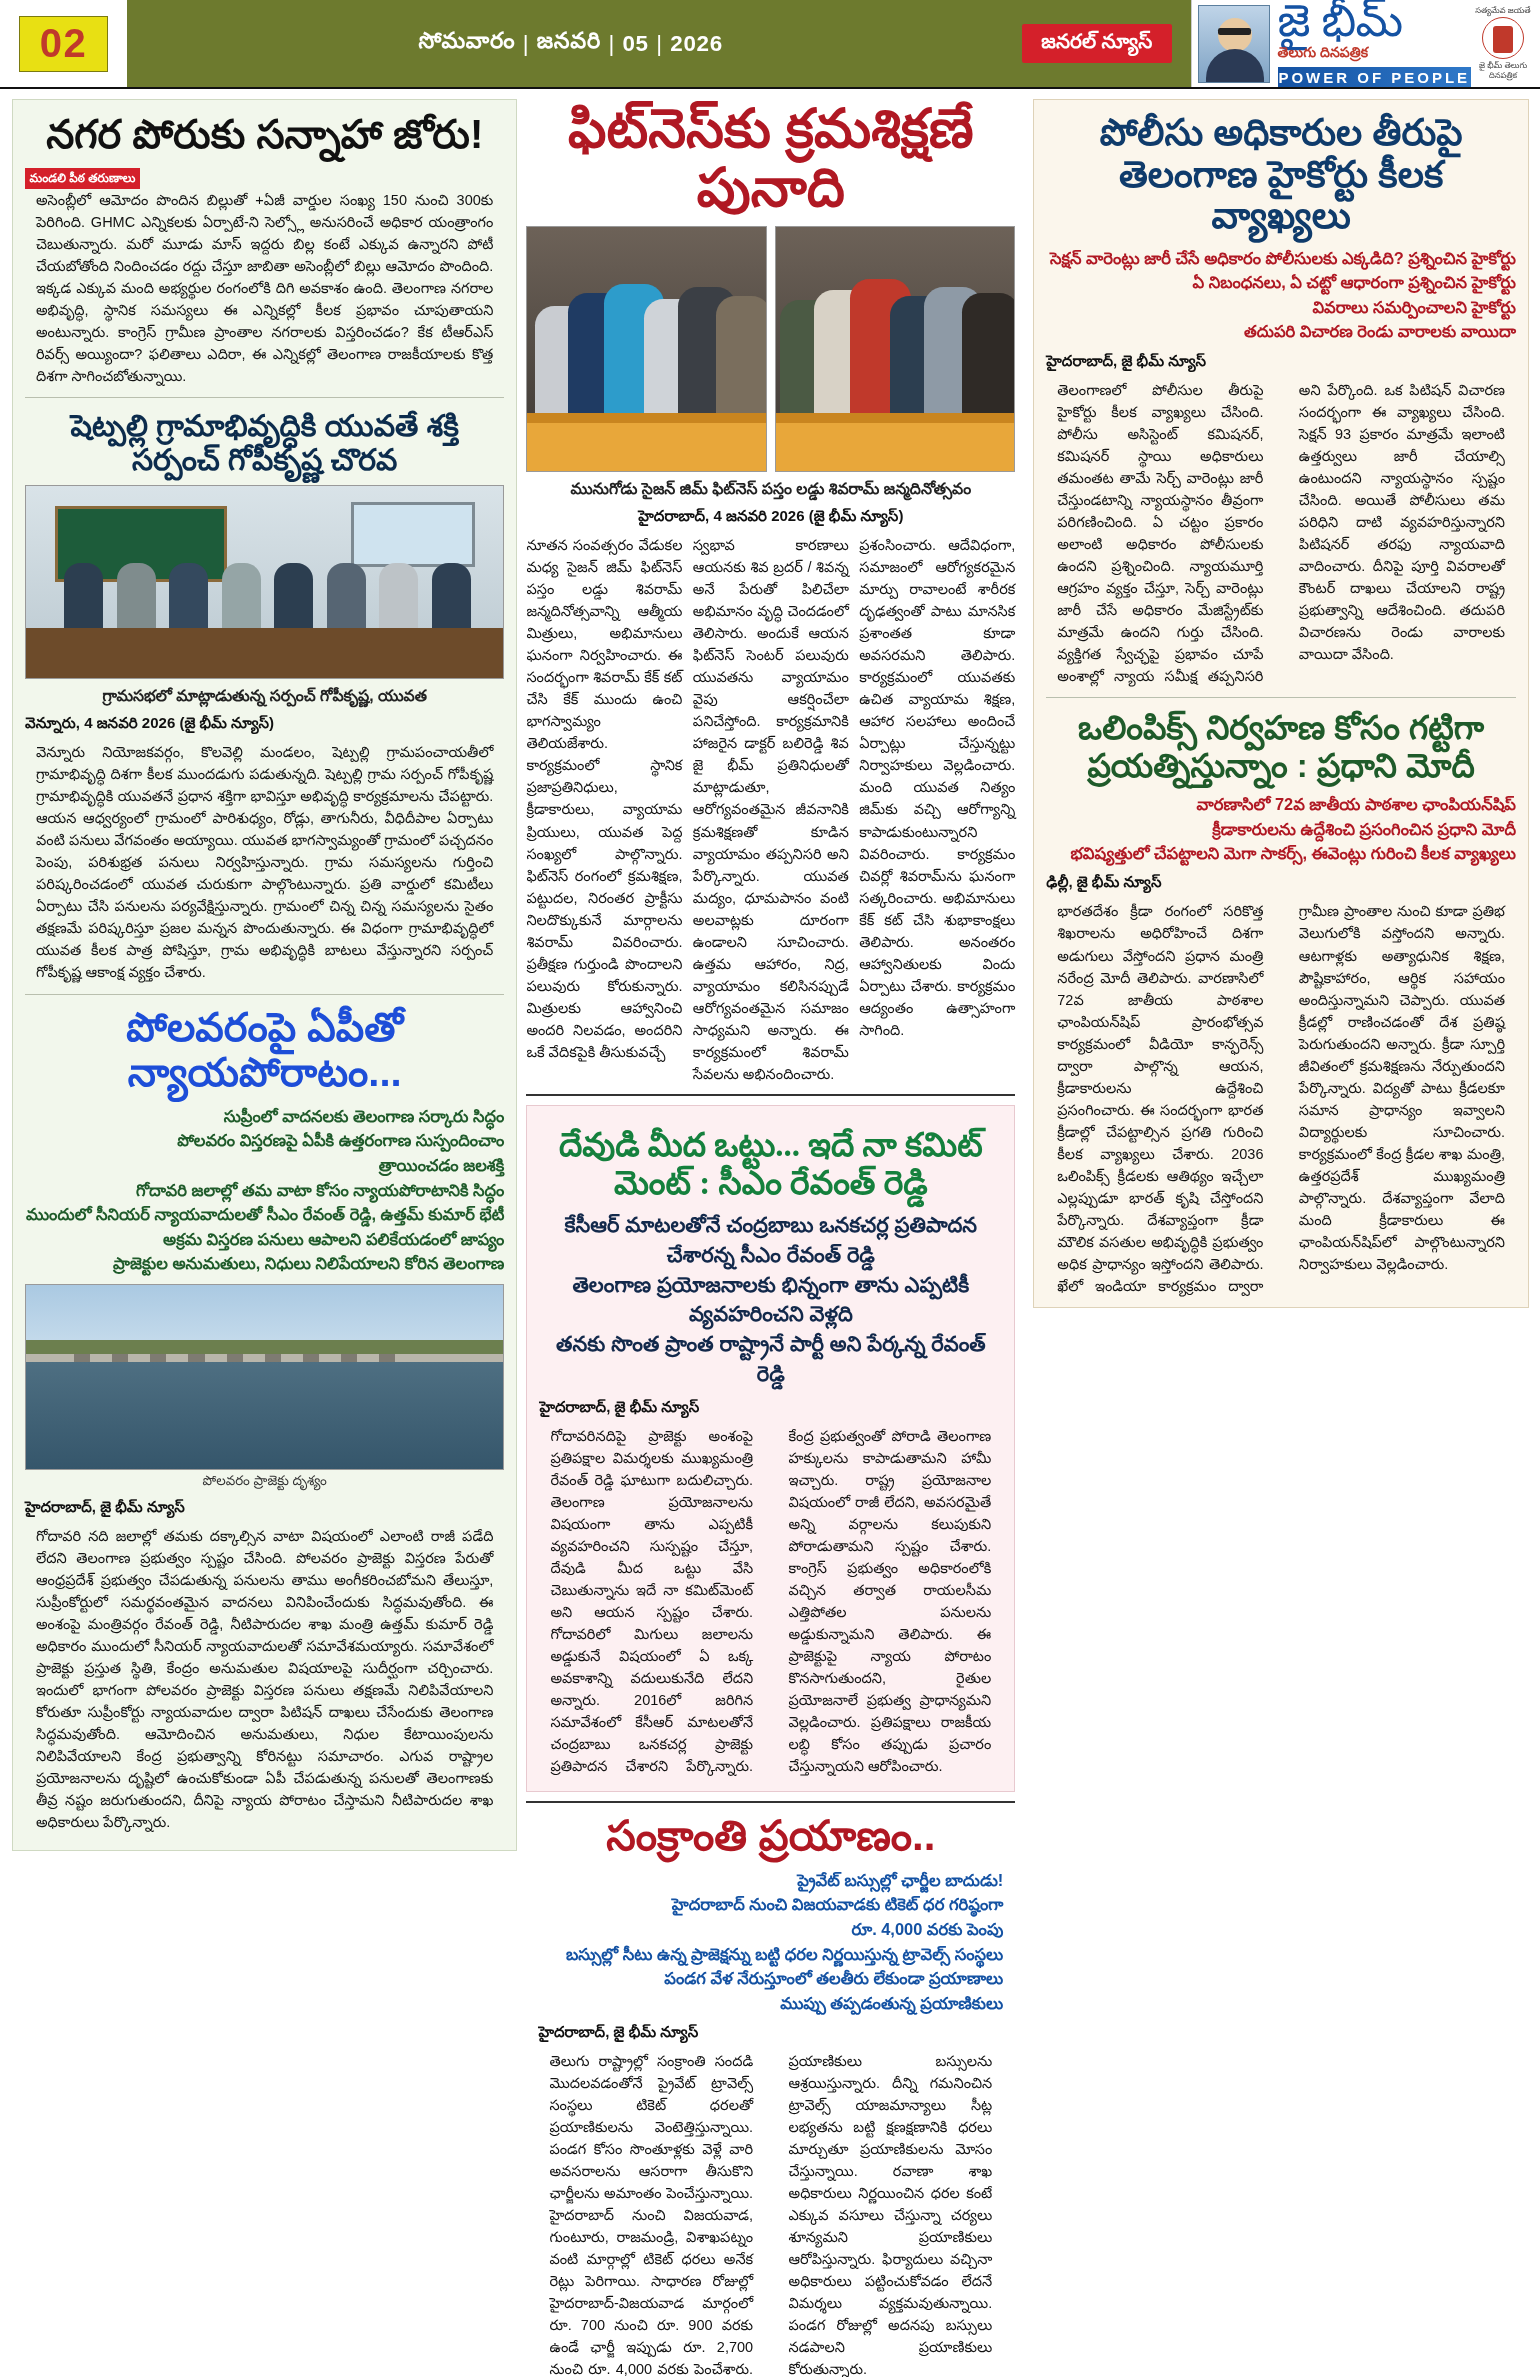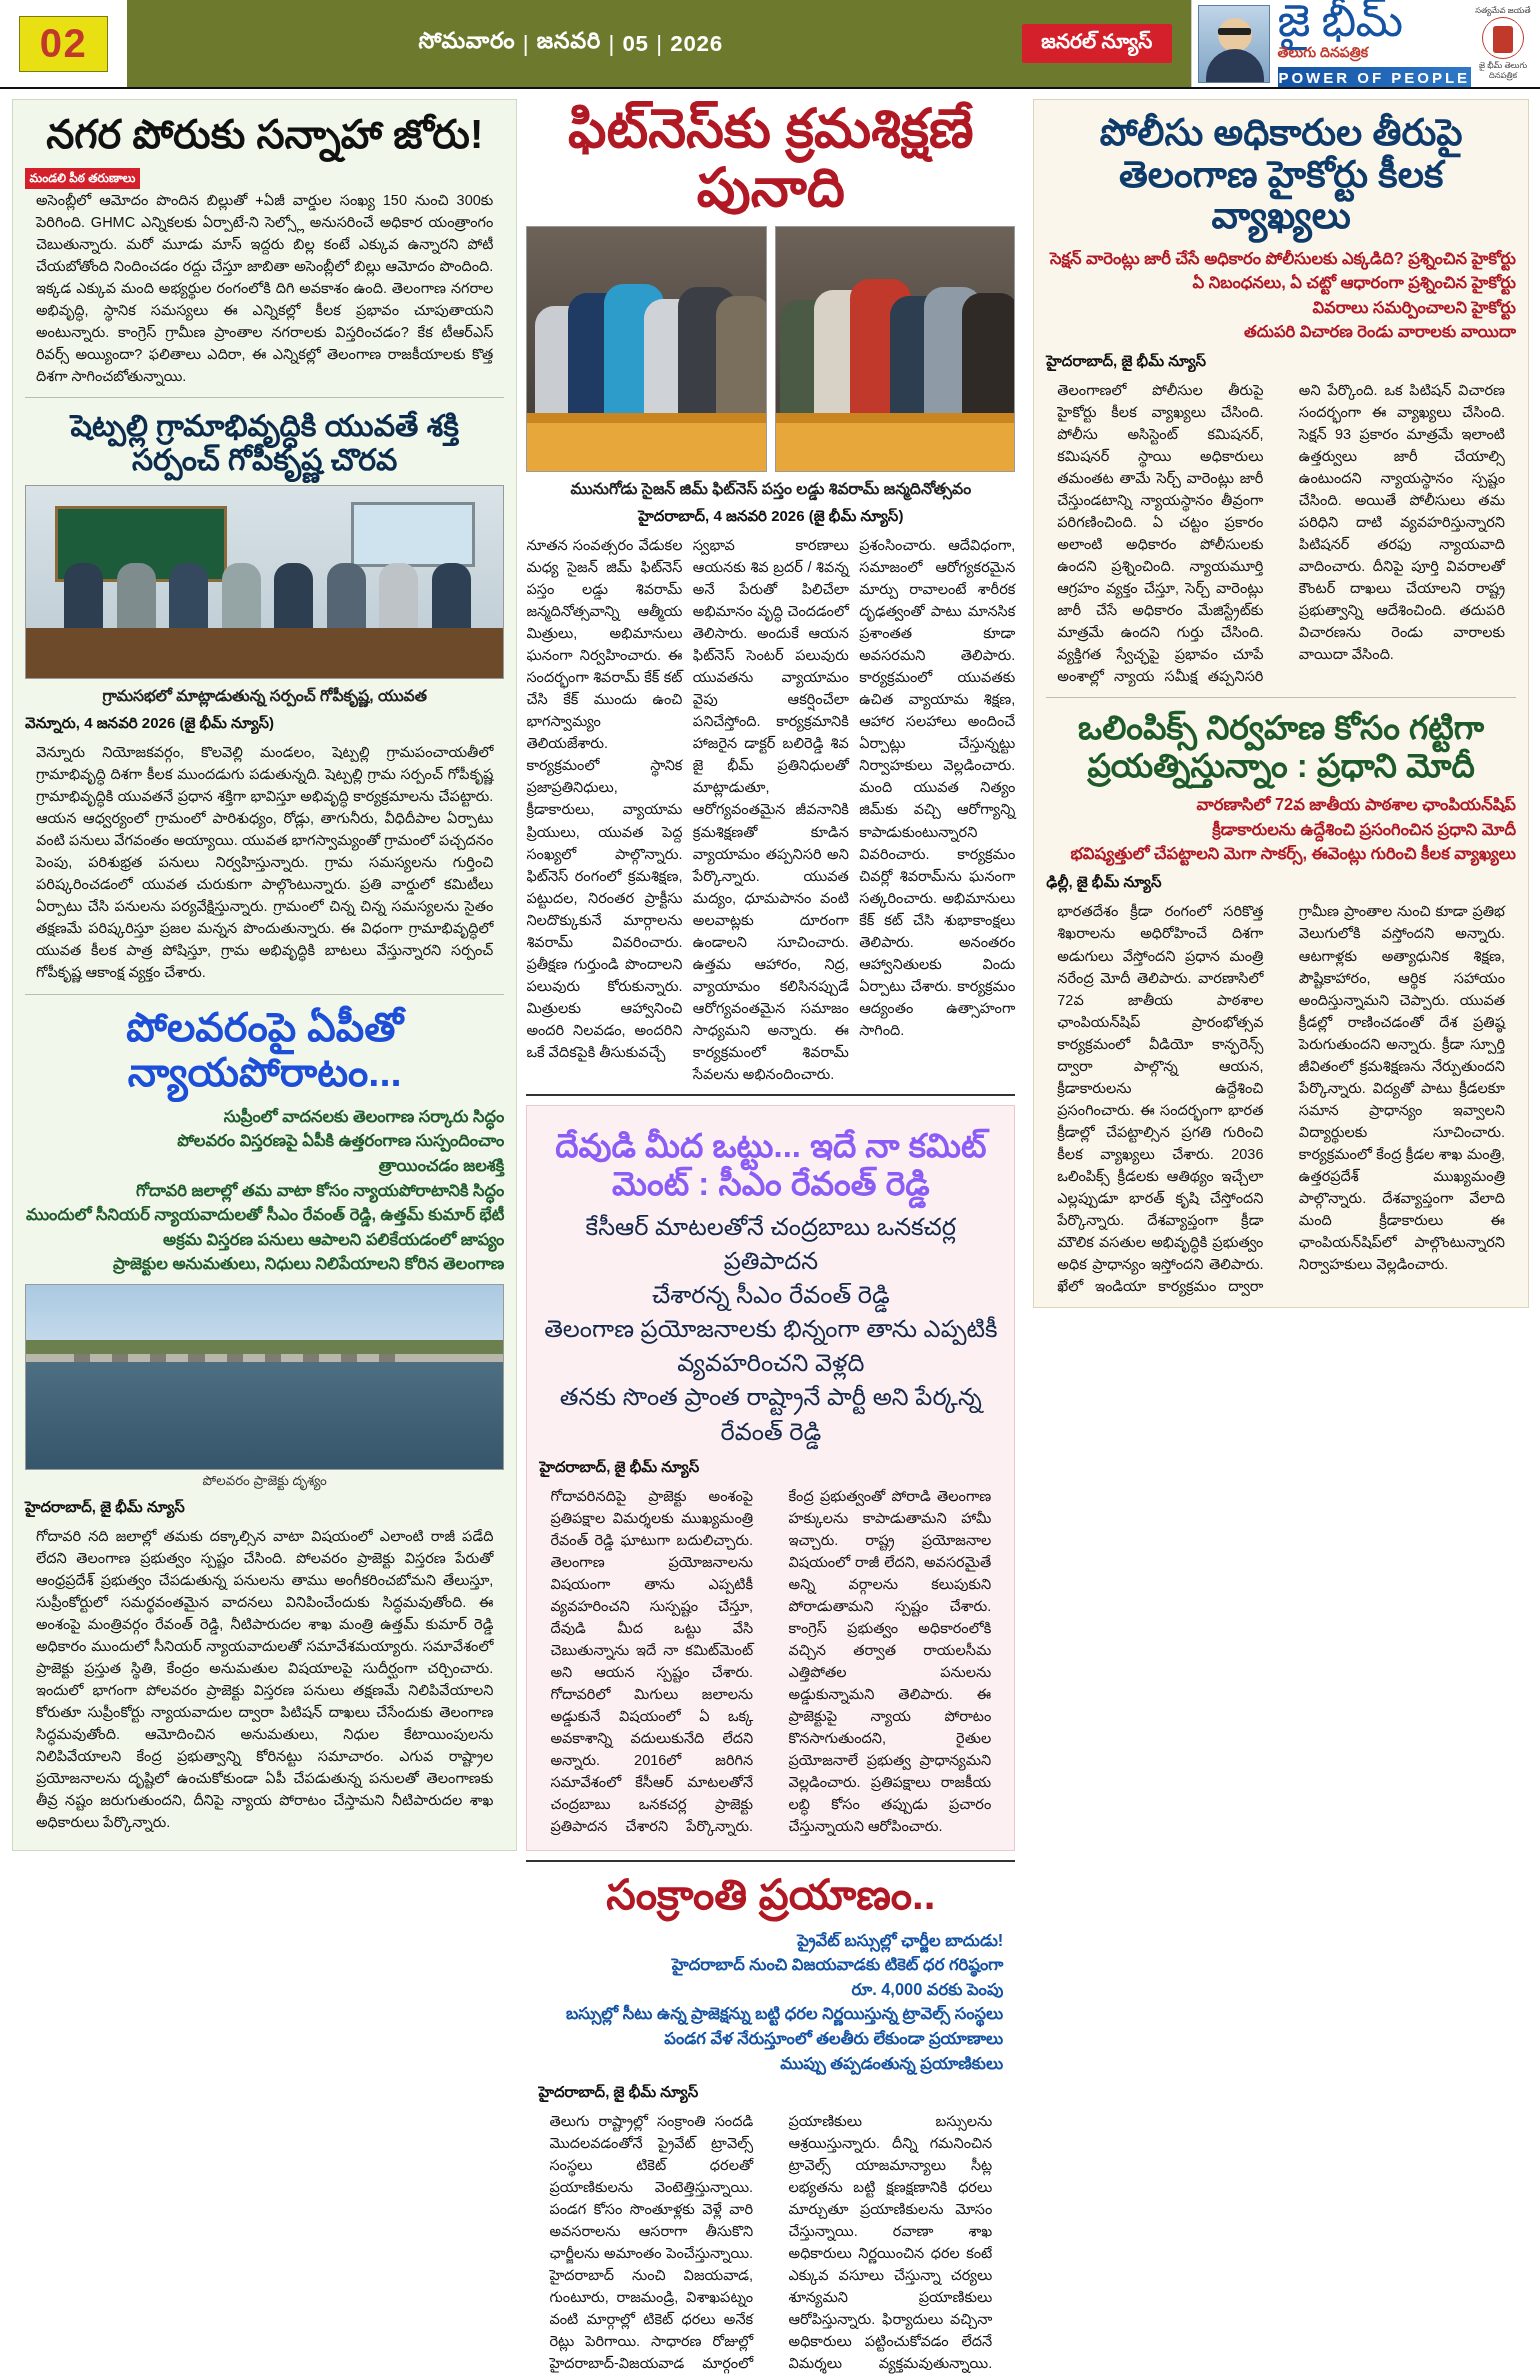--- a/index.html
+++ b/index.html
@@ -135,34 +135,34 @@
   
   h1.hl {
     font-size: 40px; line-height: 1.12; margin: 1.5px 0 9px;
     text-align:center; font-weight: bold; color: #111;
   }
   h1.hl-dark { color:#1d4ed8; }
   h2.hl2 {
     font-size: 30px; line-height: 1.15; margin: 10.4px 0 7.5px;
     text-align:center; font-weight:bold; color:#0c2c4d;
   }
-  h2.hl2-red { color:#8b5cf6; }
+  h2.hl2-red { color:#15803d;font-family:Liberation Serif, serif; }
   h2.hl2-green { color:#1f5b2a; }
   .hl-big-red {
     font-size: 54px; line-height:1.08; text-align:center; font-weight:bold;
     color:#b01823; margin: 0 0 10.4px;
   }
   .kicker {
     font-size: 16.4px; color:#1f5b2a; text-align:right; line-height:1.5;
     font-weight: bold; margin-bottom: 7.5px;
   }
   .kicker-blue { color:#1452a3; }
   .kicker-red { color:#b01823; }
   .subdeck {
-    font-size: 24px; line-height:1.42; text-align:center; font-weight:normal;
+    font-size: 21px; line-height:1.42; text-align:center; font-weight:bold;
     color:#13294b; margin: 4.5px 0 9px;
   }
   .byline {
     font-size: 15px; font-weight:bold; color:#111; margin: 7.5px 0 6px;
   }
   .caption {
     font-size: 15.7px; text-align:center; font-weight:bold; color:#222;
     line-height:1.35; margin: 6px 0 4.5px;
   }
   .body-text {

